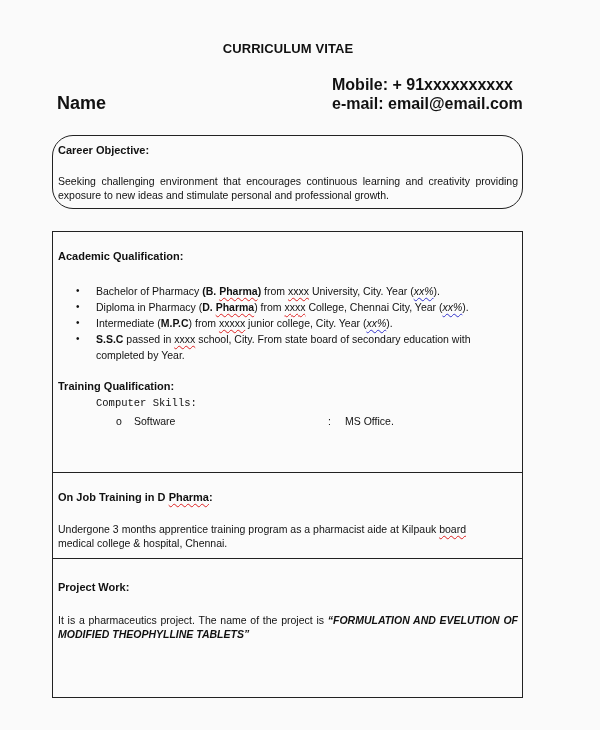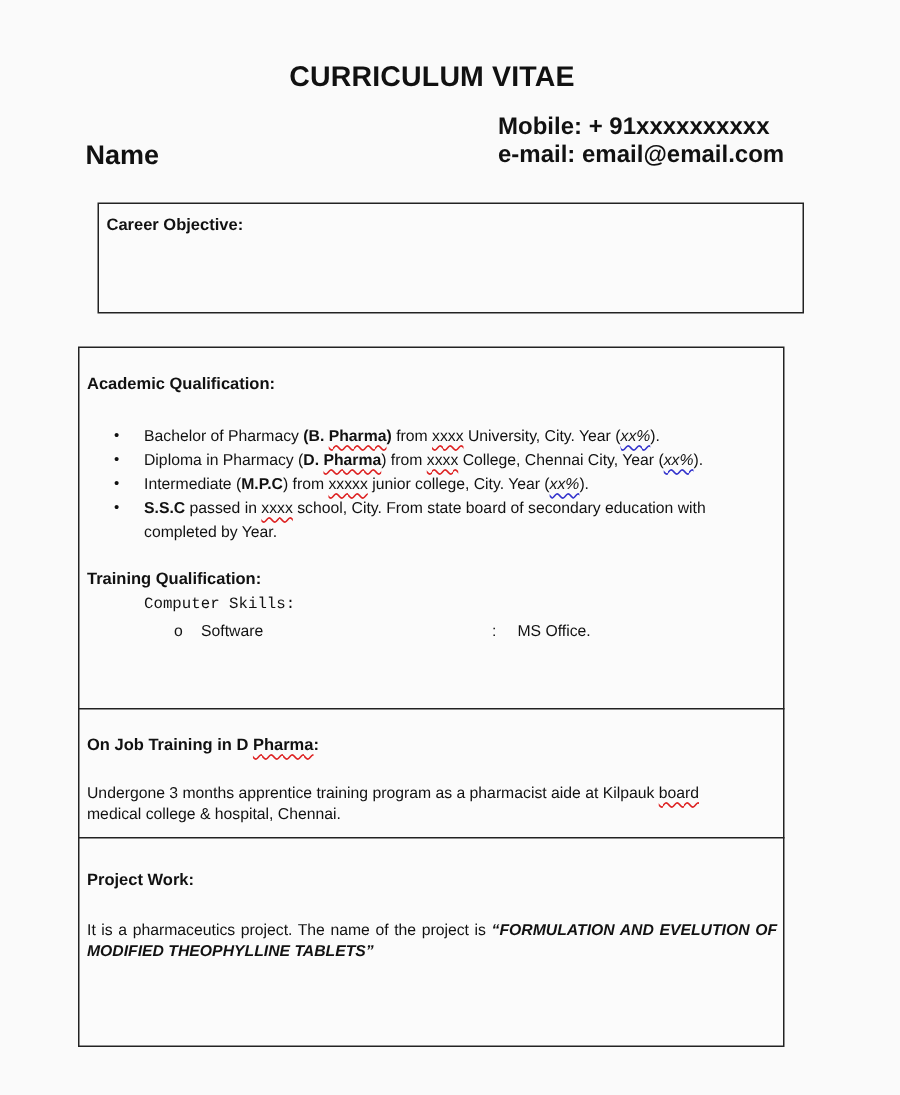--- a/index.html
+++ b/index.html
@@ -2,21 +2,21 @@
 <html><head>
 <meta charset="utf-8">
 <style>
   html, body { margin: 0; padding: 0; }
   body {
     width: 600px; height: 730px; background: #fafafa; position: relative;
     font-family: "Liberation Sans", "DejaVu Sans", sans-serif; color: #111;
     overflow: hidden;
   }
   .abs { position: absolute; }
-  .title { left: 0; width: 576px; top: 41px; text-align: center; font-weight: bold; font-size: 19px; letter-spacing: 0.1px; }
+  .title { left: 0; width: 576px; top: 41px; text-align: center; font-weight: bold; font-size: 13px; letter-spacing: 0.1px; }
   .name { left: 57px; top: 93px; font-weight: bold; font-size: 18px; }
   .contact { left: 332px; font-weight: bold; font-size: 16px; }
   .box { border: 1.5px solid #222; box-sizing: border-box; background: #fbfbfb; }
   .h { font-weight: bold; font-size: 11px; }
   .p { font-size: 10.5px; line-height: 14px; }
   .justify { text-align: justify; }
   .sq-red { text-decoration: underline wavy #d22; text-decoration-thickness: 1px; text-underline-offset: 2px; }
   .sq-blue { text-decoration: underline wavy #33c; text-decoration-thickness: 1px; text-underline-offset: 2px; font-style: italic; }
   ul.bullets { margin: 0; padding: 0; list-style: none; }
   ul.bullets li { position: relative; padding-left: 38px; font-size: 10.5px; line-height: 16px; }
@@ -24,22 +24,23 @@
   .hline { position: absolute; height: 0; border-top: 1.5px solid #222; }
 </style>
 </head>
 <body>
 
 <div class="abs title">CURRICULUM VITAE</div>
 <div class="abs contact" style="top:76px">Mobile: + 91xxxxxxxxxx</div>
 <div class="abs name">Name</div>
 <div class="abs contact" style="top:95px">e-mail: email@email.com</div>
 
-<div class="abs box" style="left:65px; top:135px; width:471px; height:74px;">
+<div class="abs box" style="left:52px; top:135px; width:471px; height:74px;border-radius:21px;">
   <div class="abs h" style="left:5px; top:8px;">Career Objective:</div>
+  <div class="abs p justify" style="left:5px; top:38px; width:460px;">Seeking challenging environment that encourages continuous learning and creativity providing exposure to new ideas and stimulate personal and professional growth.</div>
 </div>
 
 <div class="abs box" style="left:52px; top:231px; width:471px; height:467px;"></div>
 <div class="hline" style="left:52px; top:472px; width:471px;"></div>
 <div class="hline" style="left:52px; top:558px; width:471px;"></div>
 
 <div class="abs h" style="left:58px; top:250px;">Academic Qualification:</div>
 <ul class="abs bullets" style="left:58px; top:283px; width:455px;">
   <li>
     <span class="dot">•</span>

